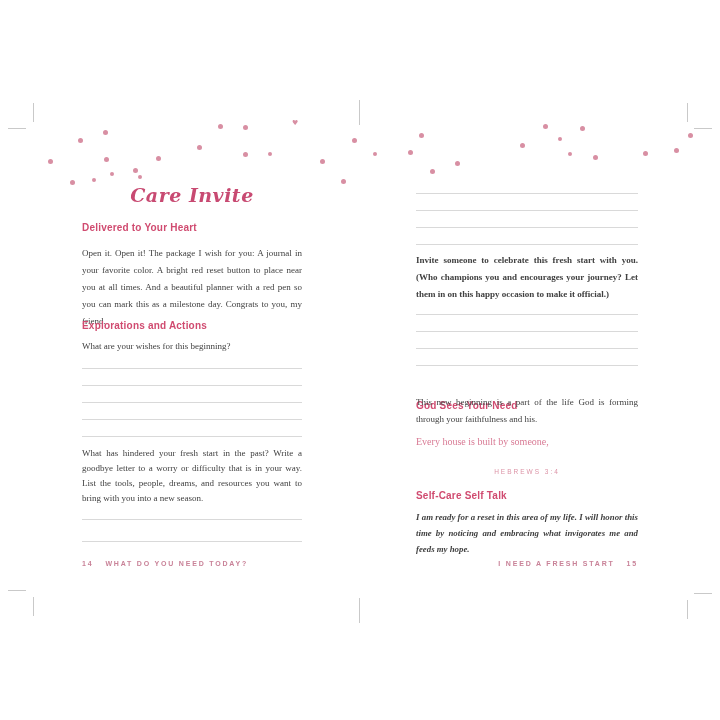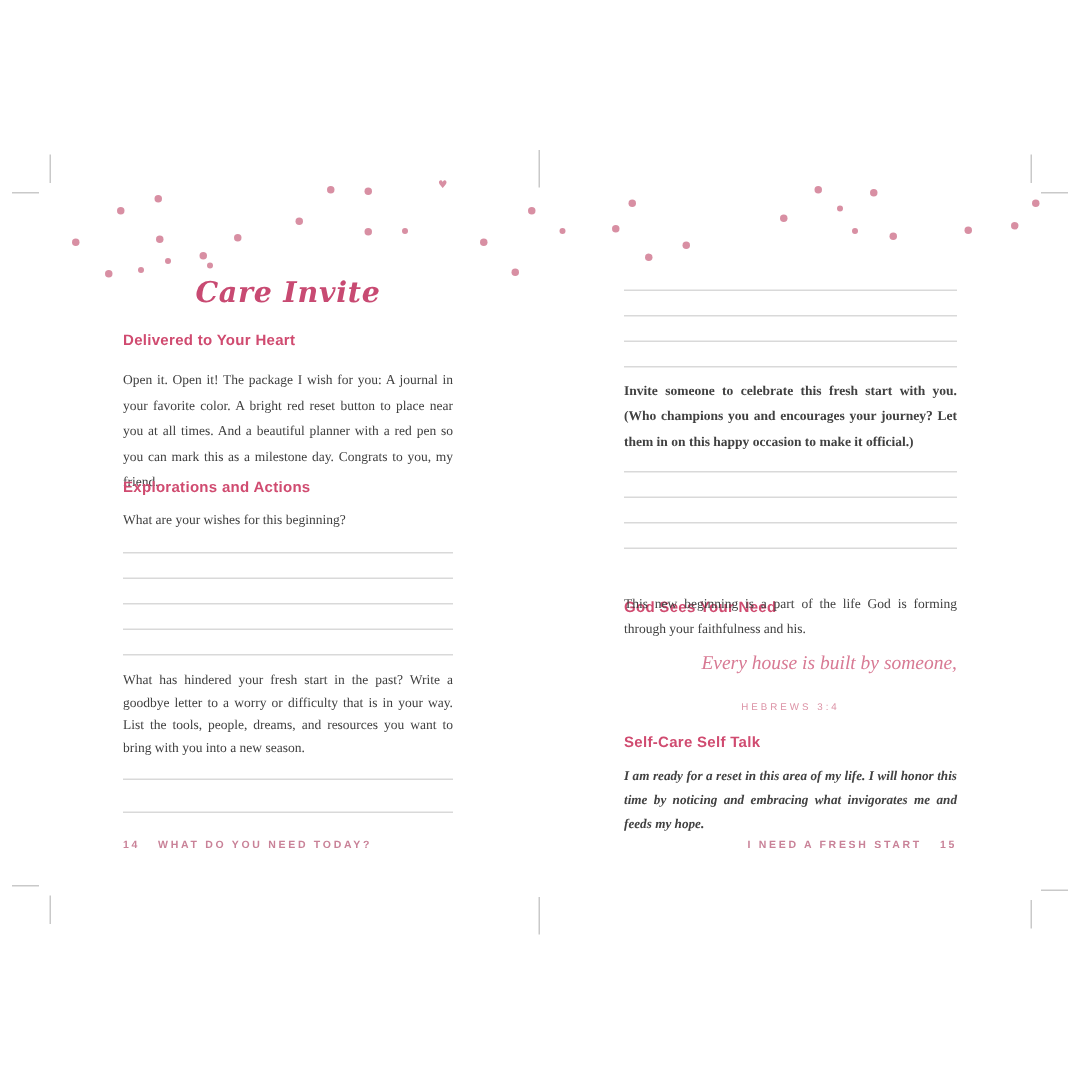--- a/index.html
+++ b/index.html
@@ -28,21 +28,21 @@
   .body-text{
     font-size:9px;line-height:17px;color:var(--body-text,#414141);
     text-align:justify;
   }
   .body-text.tight{line-height:15px;}
   .question{font-size:9px;color:var(--body-text,#414141);}
   .rule-group{position:absolute;}
   .rule{border-bottom:1px solid var(--rule-gray,#d9d9d9);height:16px;}
   .rule-group.wide .rule{height:21px;}
   .quote{
-    width:222px;text-align:right;font-style:italic;font-size:13px;line-height:16px;
+    width:222px;text-align:left;font-size:10px;line-height:16px;
     color:var(--quote-pink,#d87a94);
   }
   .verse-ref{
     width:222px;text-align:center;font-size:6.5px;letter-spacing:2px;
     color:var(--ref-pink,#dc93a6);text-transform:uppercase;
     font-family:"Liberation Sans",sans-serif;
   }
   .self-talk{
     font-style:italic;font-size:8.8px;line-height:16px;color:var(--body-text,#414141);
     text-align:justify;

